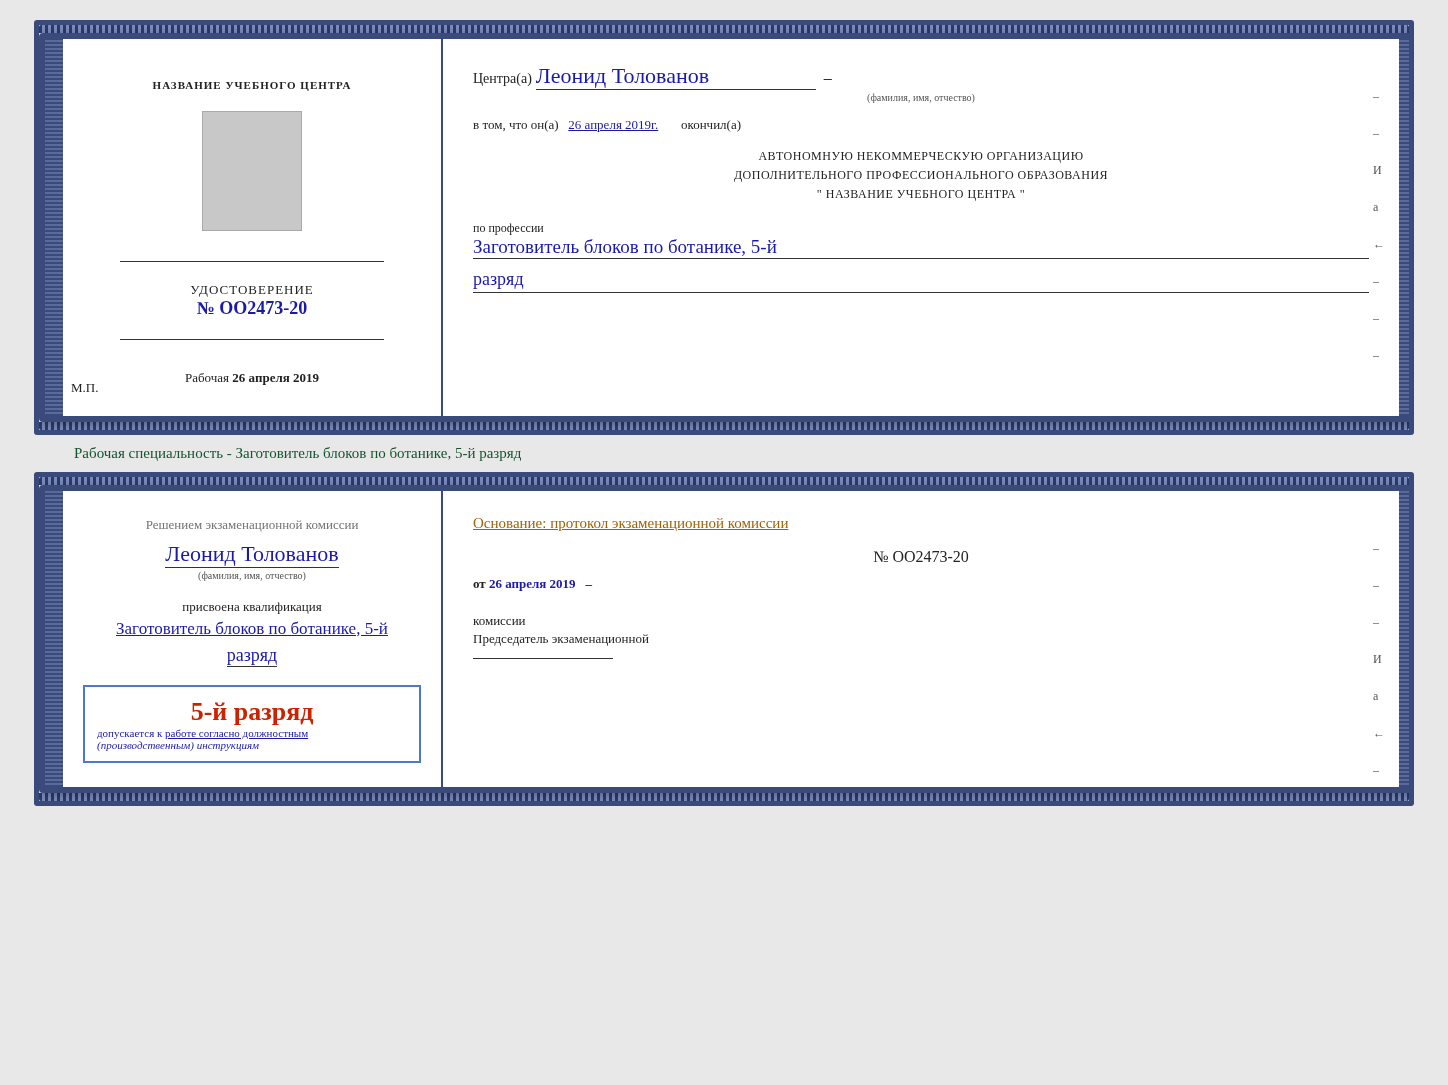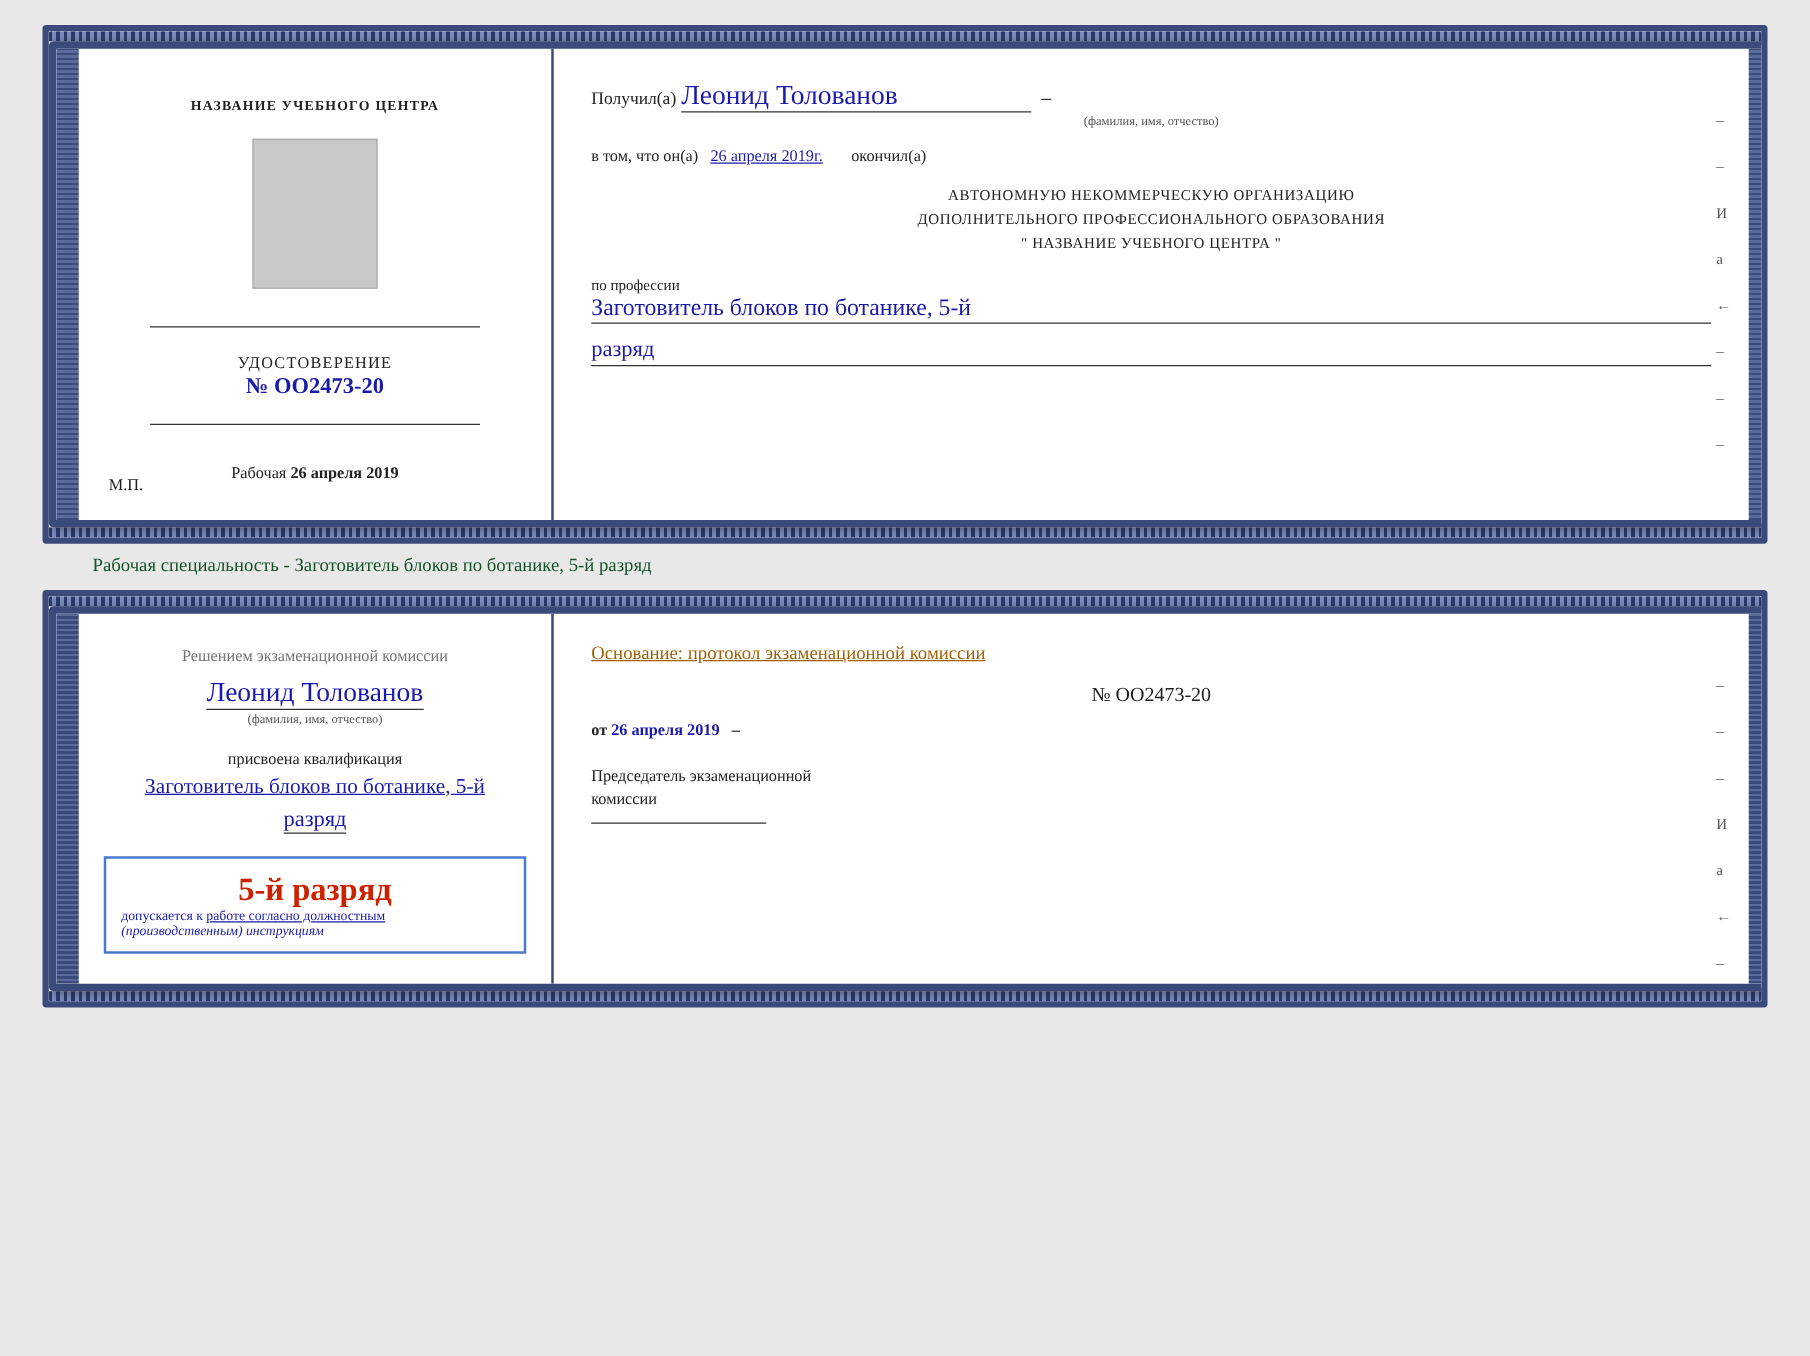--- a/index.html
+++ b/index.html
@@ -118,21 +118,21 @@
       margin-top: 20px;
     }
 
     .issued-date {
       font-weight: bold;
     }
 
     .mp-stamp {
       position: absolute;
       bottom: 20px;
-      left: 24px;
+      left: 8px;
       font-size: 13px;
       color: #222;
       font-family: Liberation Serif, serif;
     }
 
     
     .right-header-line {
       font-size: 14px;
       color: #222;
       margin-bottom: 4px;
@@ -422,21 +422,21 @@
           <span>Рабочая</span>
           <span class="issued-date">26 апреля 2019</span>
         </div>
 
         <div class="mp-stamp">М.П.</div>
       </div>
 
       <div class="cert-right">
 
         <div style="margin-bottom: 8px;">
-          <span class="right-header-line">Получил(а)</span>
+          <span class="right-header-line">Центра(а)</span>
           <span class="right-name-handwritten">Леонид Толованов</span>
           &nbsp;–
           <div style="text-align: center; margin-top: 2px;">
             <span class="right-subtitle">(фамилия, имя, отчество)</span>
           </div>
         </div>
 
         <div class="right-date-line">
           <span>в том, что он(а)</span>
           &nbsp;
@@ -511,22 +511,22 @@
 
         <div class="bottom-right-number">№  OO2473-20</div>
 
         <div class="bottom-right-date">
           <span>от</span>
           <span class="hw">26 апреля 2019</span>
           &nbsp;&nbsp;–
         </div>
 
         <div class="chairman-block">
+          <div class="chairman-title">комиссии</div>
           <div class="chairman-title">Председатель экзаменационной</div>
-          <div class="chairman-title">комиссии</div>
           <div class="sig-line"></div>
         </div>
 
 
         <div class="right-edge-marks">
           <span>–</span>
           <span>–</span>
           <span>–</span>
           <span>И</span>
           <span>а</span>

